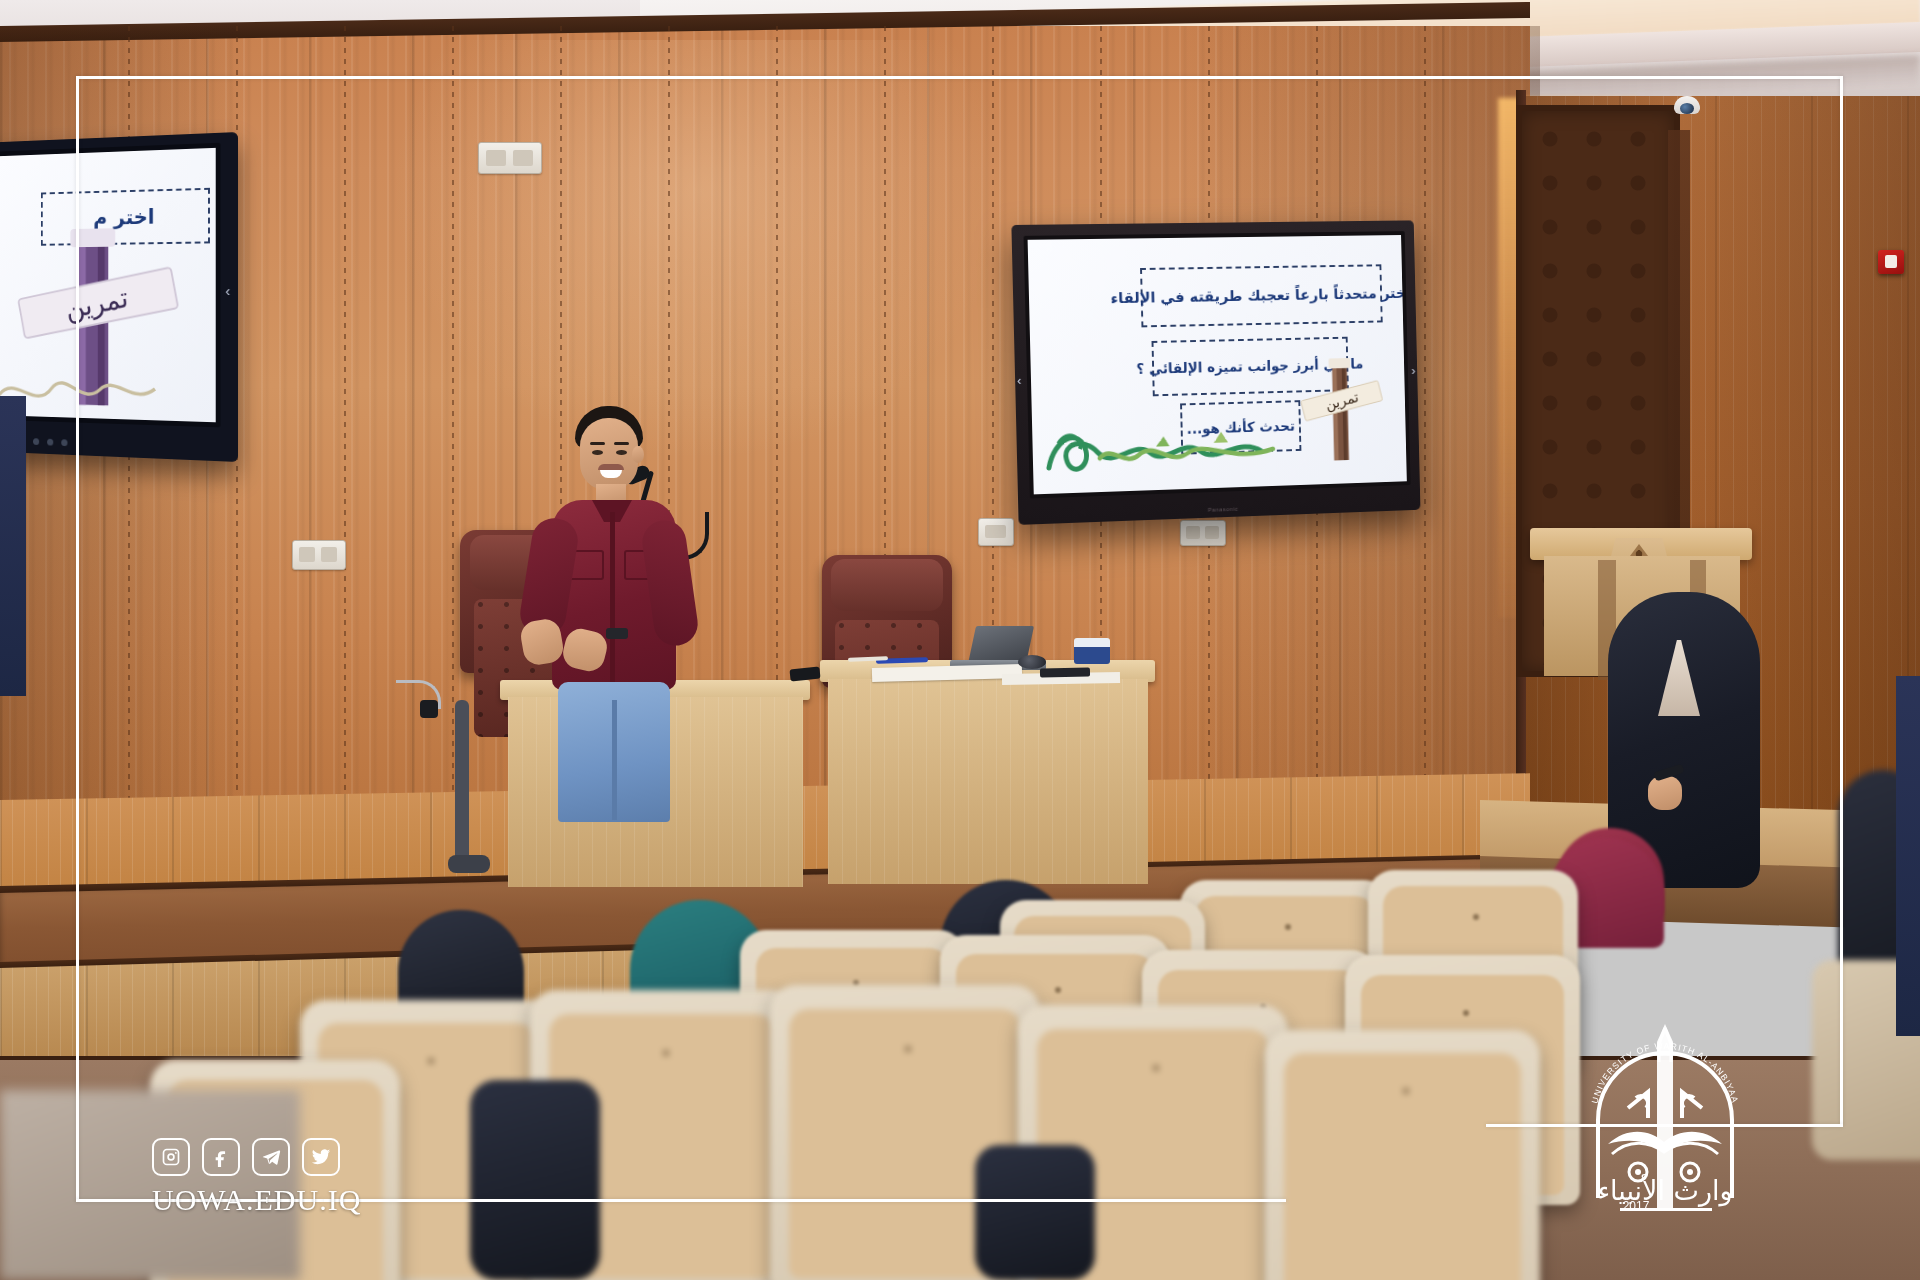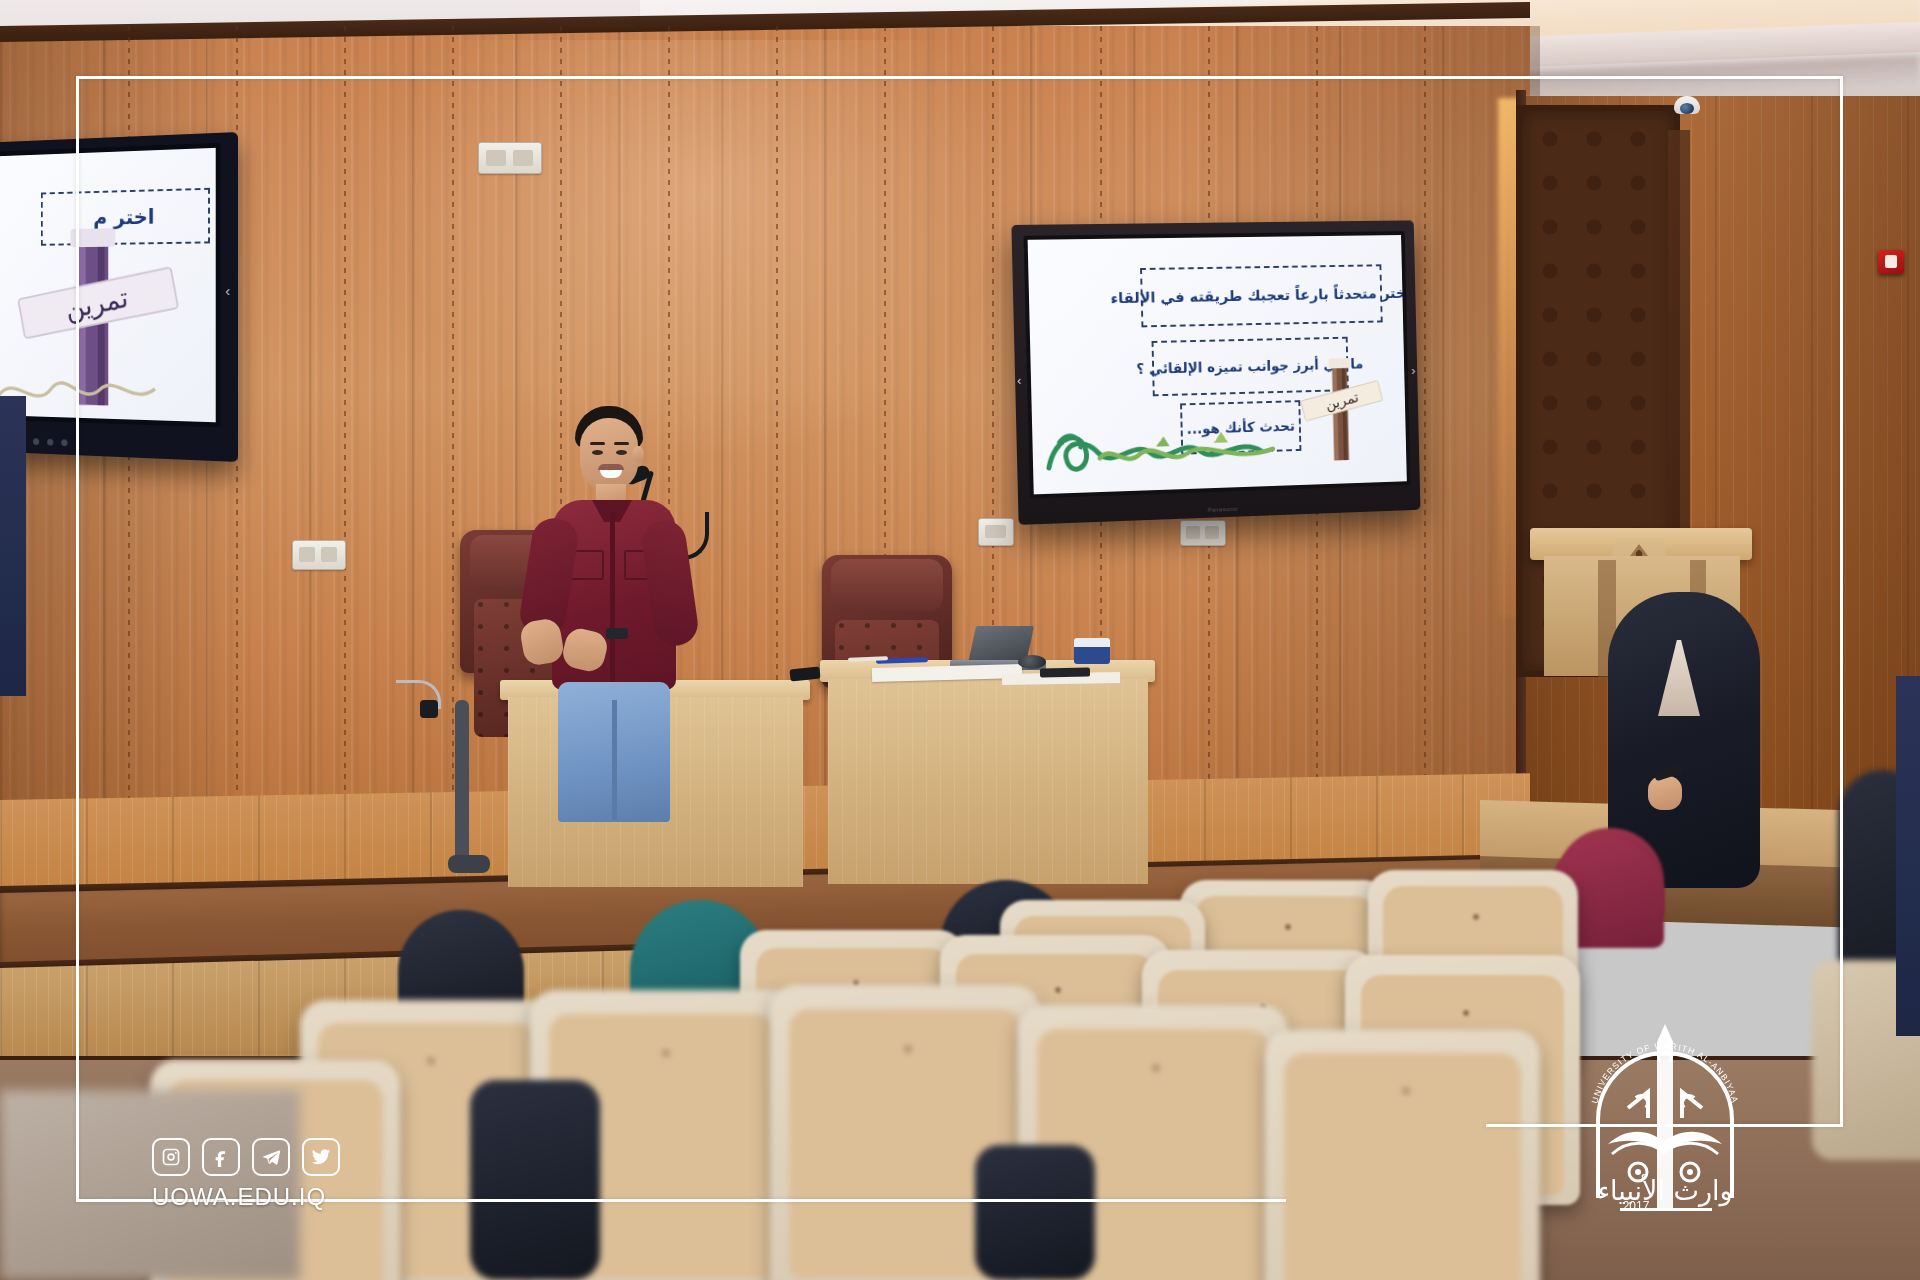--- a/index.html
+++ b/index.html
@@ -210,22 +210,22 @@
   
   .frame{position:absolute;left:76px;top:76px;width:1767px;height:1126px;pointer-events:none;}
   .fl{position:absolute;background:#fff;box-shadow:0 0 4px rgba(0,0,0,.12);}
 
   
   .social{position:absolute;left:152px;top:1138px;width:270px;}
   .social .row{display:flex;gap:12px;}
   .sicon{width:34px;height:34px;border:2px solid #fff;border-radius:9px;
     display:flex;align-items:center;justify-content:center;color:#fff;}
   .sicon svg{width:20px;height:20px;fill:#fff;}
-  .siteurl{margin-top:7px;color:#fff;font-size:24px;letter-spacing:1px;
-    font-family:Liberation Sans, sans-serif;text-shadow:0 1px 3px rgba(0,0,0,.4);}
+  .siteurl{margin-top:7px;color:#fff;font-size:30px;letter-spacing:1px;
+    font-family:Liberation Serif, serif;text-shadow:0 1px 3px rgba(0,0,0,.4);}
 
   
   .ulogo{position:absolute;left:1576px;top:1022px;width:178px;height:190px;color:#fff;}
   .ulogo svg{width:100%;height:100%;}
 
   .blur{filter:blur(1.6px);}
   .blur2{filter:blur(3.2px);}
   .blur3{filter:blur(6px);}
 </style>
 </head>

